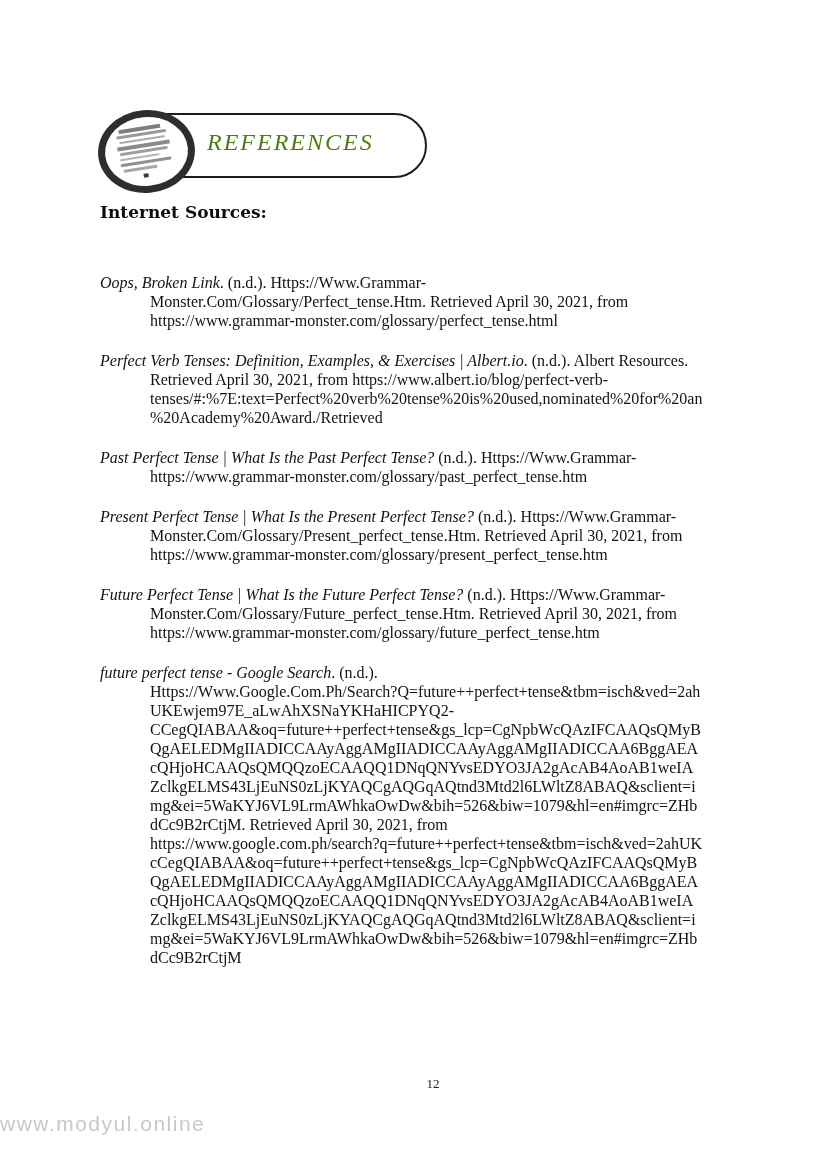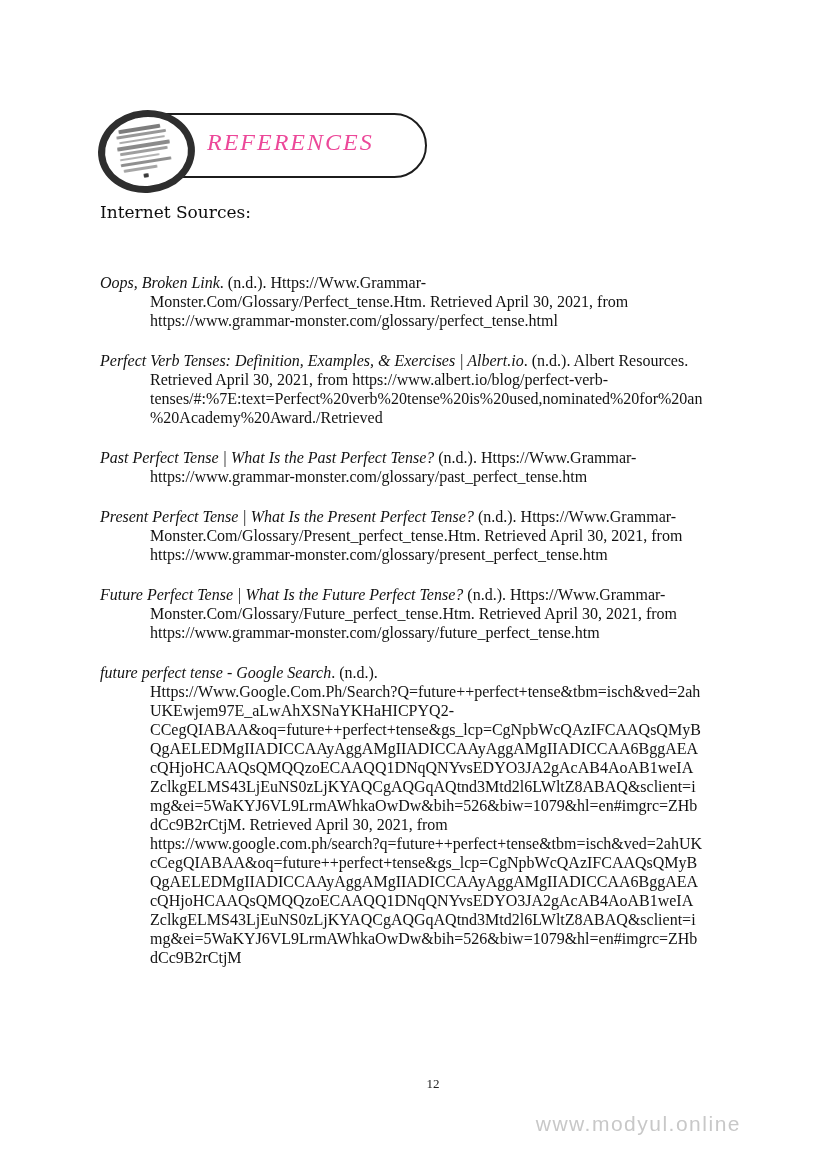--- a/index.html
+++ b/index.html
@@ -19,48 +19,48 @@
     border:7px solid #2e2e2e; border-radius:50%; background:#ffffff;
     transform:rotate(-5deg); z-index:2; box-sizing:content-box;
   }
   .thumb {
     position:absolute; left:13px; top:9px; width:60px; height:52px;
     transform:rotate(-4deg); filter:blur(0.4px);
   }
   .thumb .t-line { border-radius:1px; }
   .banner-title {
     position:absolute; left:107px; top:21px; z-index:3;
-    font-style:italic; font-size:24px; letter-spacing:2px; color:#ec4899;
+    font-style:italic; font-size:24px; letter-spacing:2px; color:#4d7c0f;
     white-space:nowrap;
   }
 
   
   .section-heading {
     position:absolute; left:100px; top:202px;
-    font-family:"DejaVu Serif", serif; font-weight:normal; font-size:17px;
+    font-family:"DejaVu Serif", serif; font-weight:bold; font-size:17px;
     color:#0d0d0d; white-space:nowrap;
   }
 
   
   .refs {
     position:absolute; left:100px; top:261px; width:680px;
     font-size:16px; line-height:19px; color:#121212;
   }
   .ref-entry { margin-bottom:21px;margin-top:12px; }
   .ref-line { white-space:nowrap; }
   .ref-indent { padding-left:50px; }
   .ref-title { font-style:italic; }
 
   
   .page-number {
     position:absolute; left:0; top:1076px; width:826px; text-align:center;
     font-size:13px; color:#222;padding-left:20px;
   }
   .watermark {
-    position:absolute; left:0; top:1112px; width:741px; text-align:right;
+    position:absolute; left:0; top:1112px; width:741px; text-align:left;
     font-family:"Liberation Sans", sans-serif; font-size:21px;
     letter-spacing:1.5px; color:#c8c8c8;
   }
 </style>
 </head>
 <body>
 
 <div class="page">
 
   <div class="banner">

